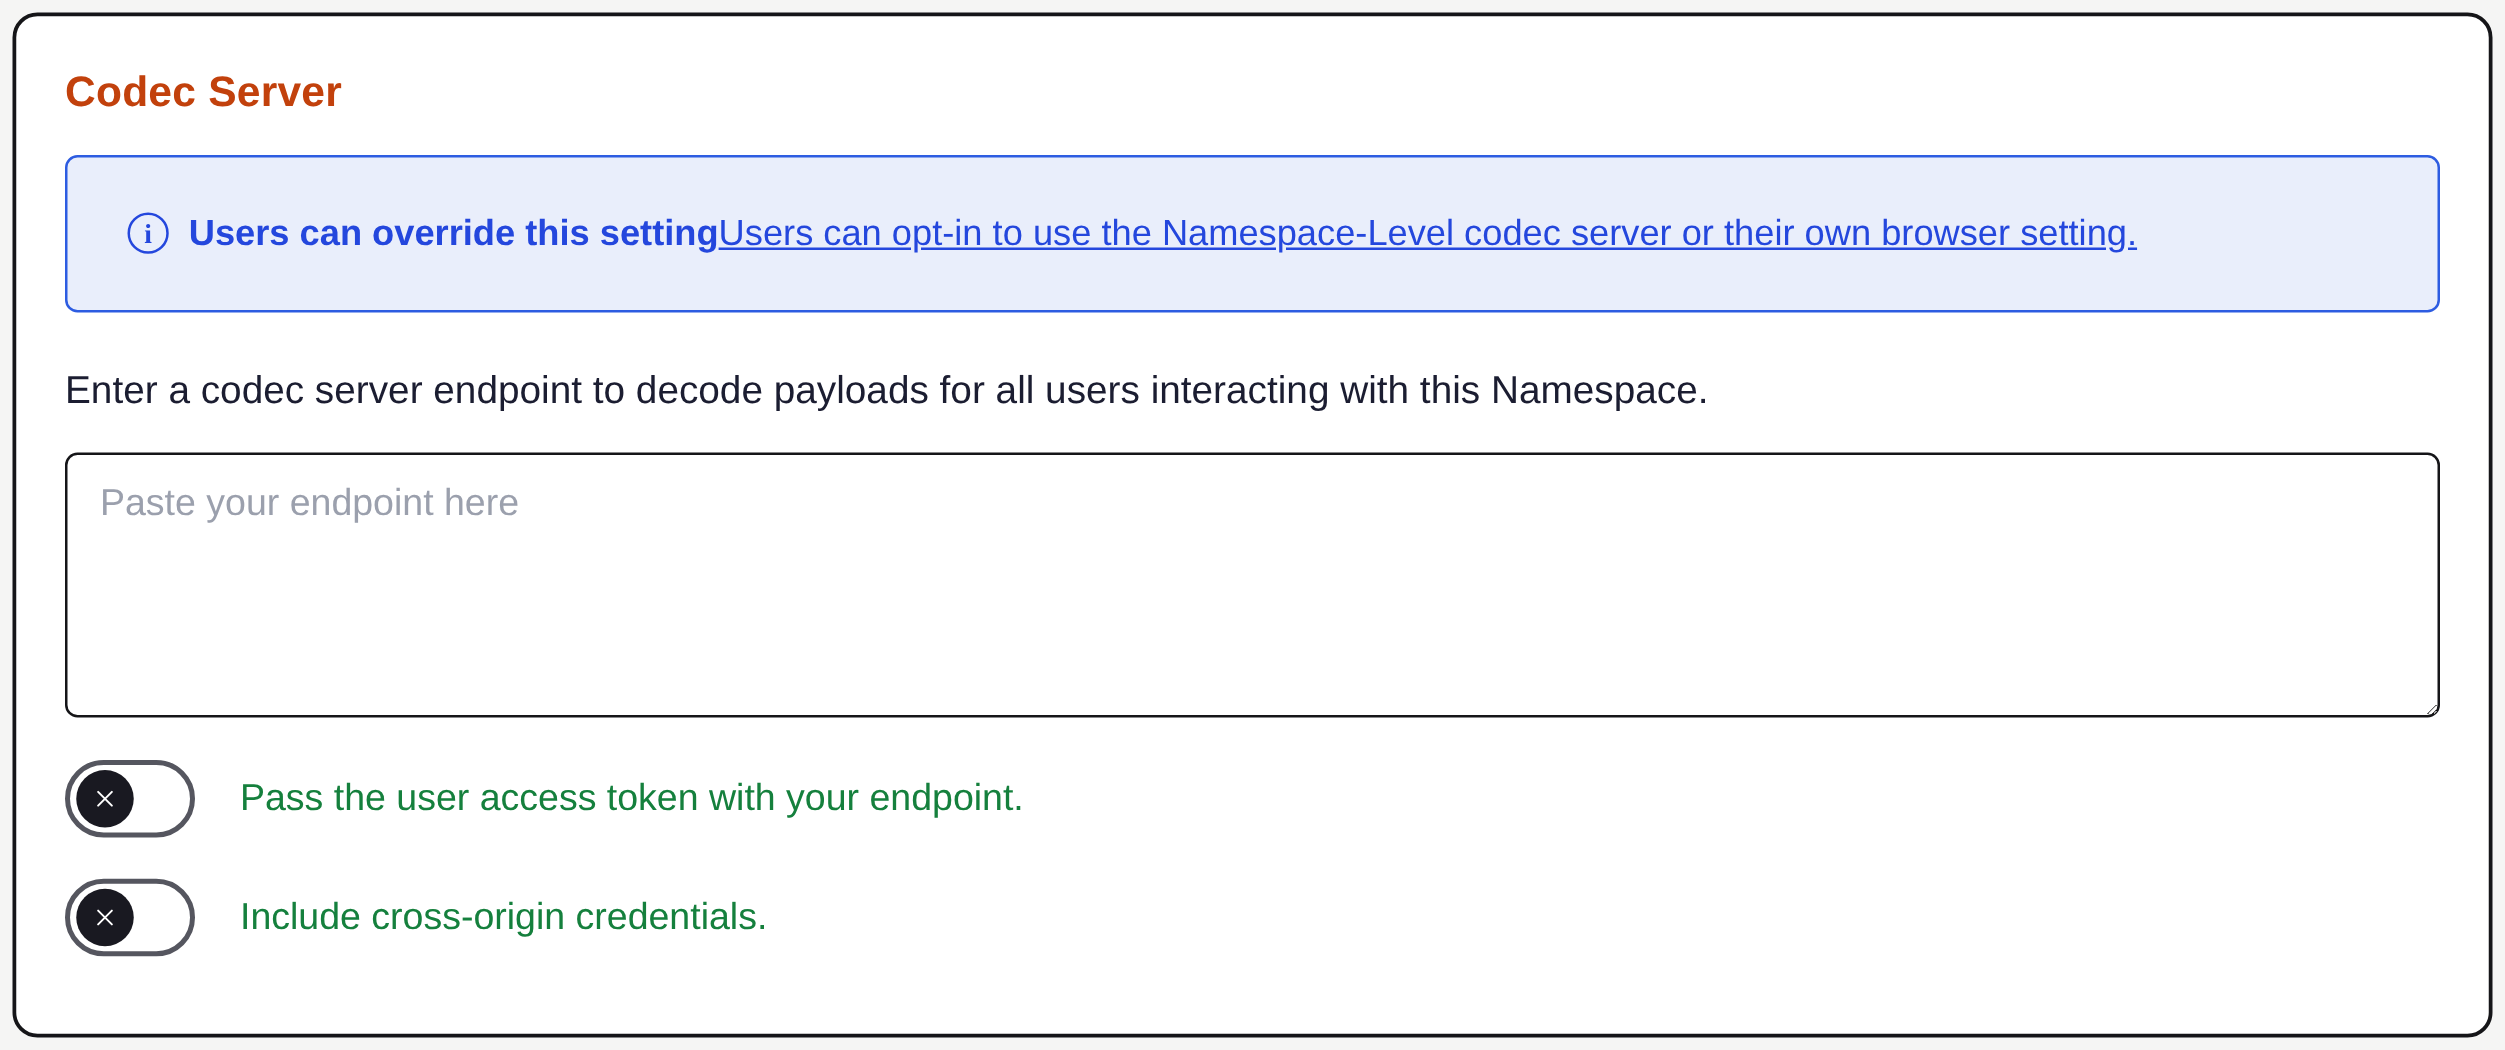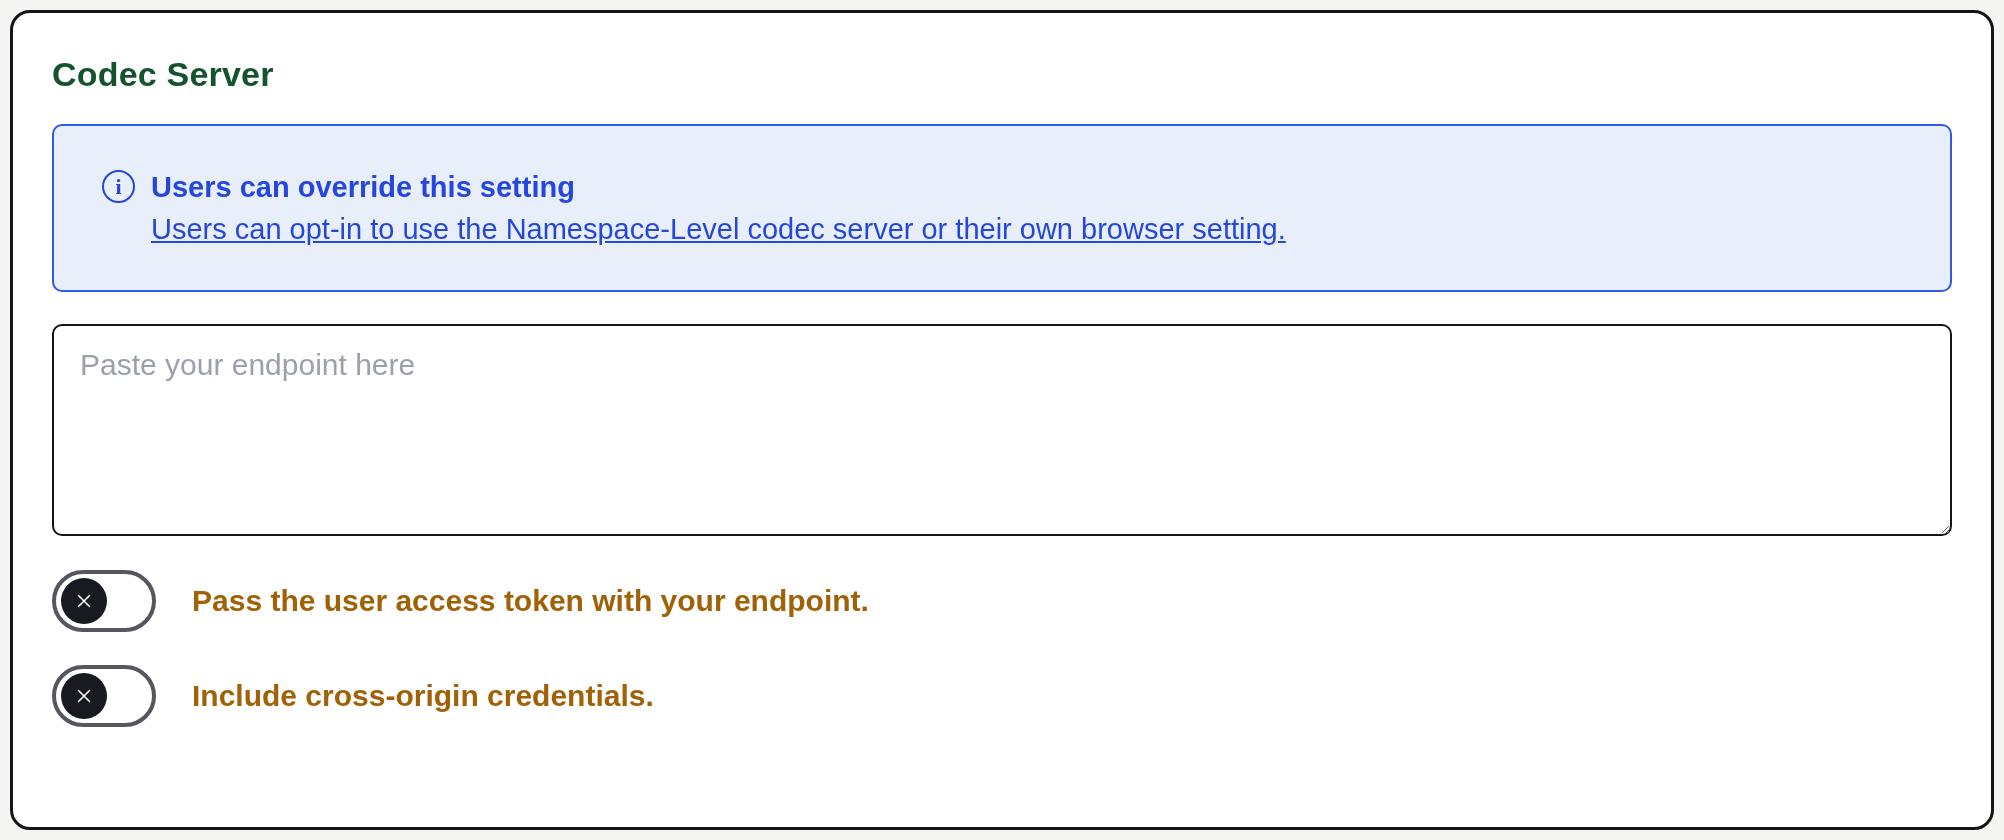--- a/index.html
+++ b/index.html
@@ -20,21 +20,21 @@
     width: 1984px; height: 820px;
     background: #ffffff;
     border: 3px solid #151518;
     border-radius: 20px;
     padding: 42px 39px 0 39px;
   }
   .panel-title {
     font-size: 34px;
     font-weight: 700;
     letter-spacing: 0.2px;
-    color: #14532d;
+    color: #c2410c;
     margin: 0 0 30px 0;
   }
   .alert {
     display: flex;
     align-items: flex-start;
     gap: 16px;
     background: #e9eefb;
     border: 2px solid #2d5ce1;
     border-radius: 10px;
     padding: 40px 48px;
@@ -48,21 +48,21 @@
     border-radius: 50%;
     display: inline-flex;
     align-items: center;
     justify-content: center;
     font-family: "Liberation Serif", serif;
     font-size: 22px;
     font-weight: 600;
     line-height: 1;
     color: #2447dd;
   }
-  .alert-text { display: flex; flex-direction: column; }
+  .alert-text { display: flex; flex-direction: row; }
   .alert-title {
     font-size: 29px;
     font-weight: 700;
     line-height: 1.45;
   }
   .alert-body {
     font-size: 29px;
     font-weight: 400;
     line-height: 1.45;
     text-decoration: underline;
@@ -110,40 +110,40 @@
     transform: translateY(-50%);
     width: 46px; height: 46px;
     border-radius: 50%;
     background: #191921;
     display: flex;
     align-items: center;
     justify-content: center;
   }
   .toggle-label {
     font-size: 30px;
-    color: #a16207;
-    font-weight: bold;
+    color: #15803d;
   }
 </style>
 </head>
 <body>
 
 <div class="page">
   <section class="panel">
 
     <h1 class="panel-title">Codec Server</h1>
 
     <div class="alert">
       <span class="info-icon">i</span>
       <div class="alert-text">
         <div class="alert-title">Users can override this setting</div>
         <div class="alert-body">Users can opt-in to use the Namespace-Level codec server or their own browser setting.</div>
       </div>
     </div>
 
+    <p class="desc">Enter a codec server endpoint to decode payloads for all users interacting with this Namespace.</p>
 
     <textarea class="endpoint-input" placeholder="Paste your endpoint here" style=""></textarea>
 
     <div class="toggle-row">
       <button class="toggle" role="switch" aria-checked="false">
         <span class="knob">
           <svg width="24" height="24" viewBox="0 0 24 24">
             <path d="M6.5 6.5 L17.5 17.5 M17.5 6.5 L6.5 17.5" stroke="#ffffff" stroke-width="1.6" stroke-linecap="round" fill="none"></path>
           </svg>
         </span>

